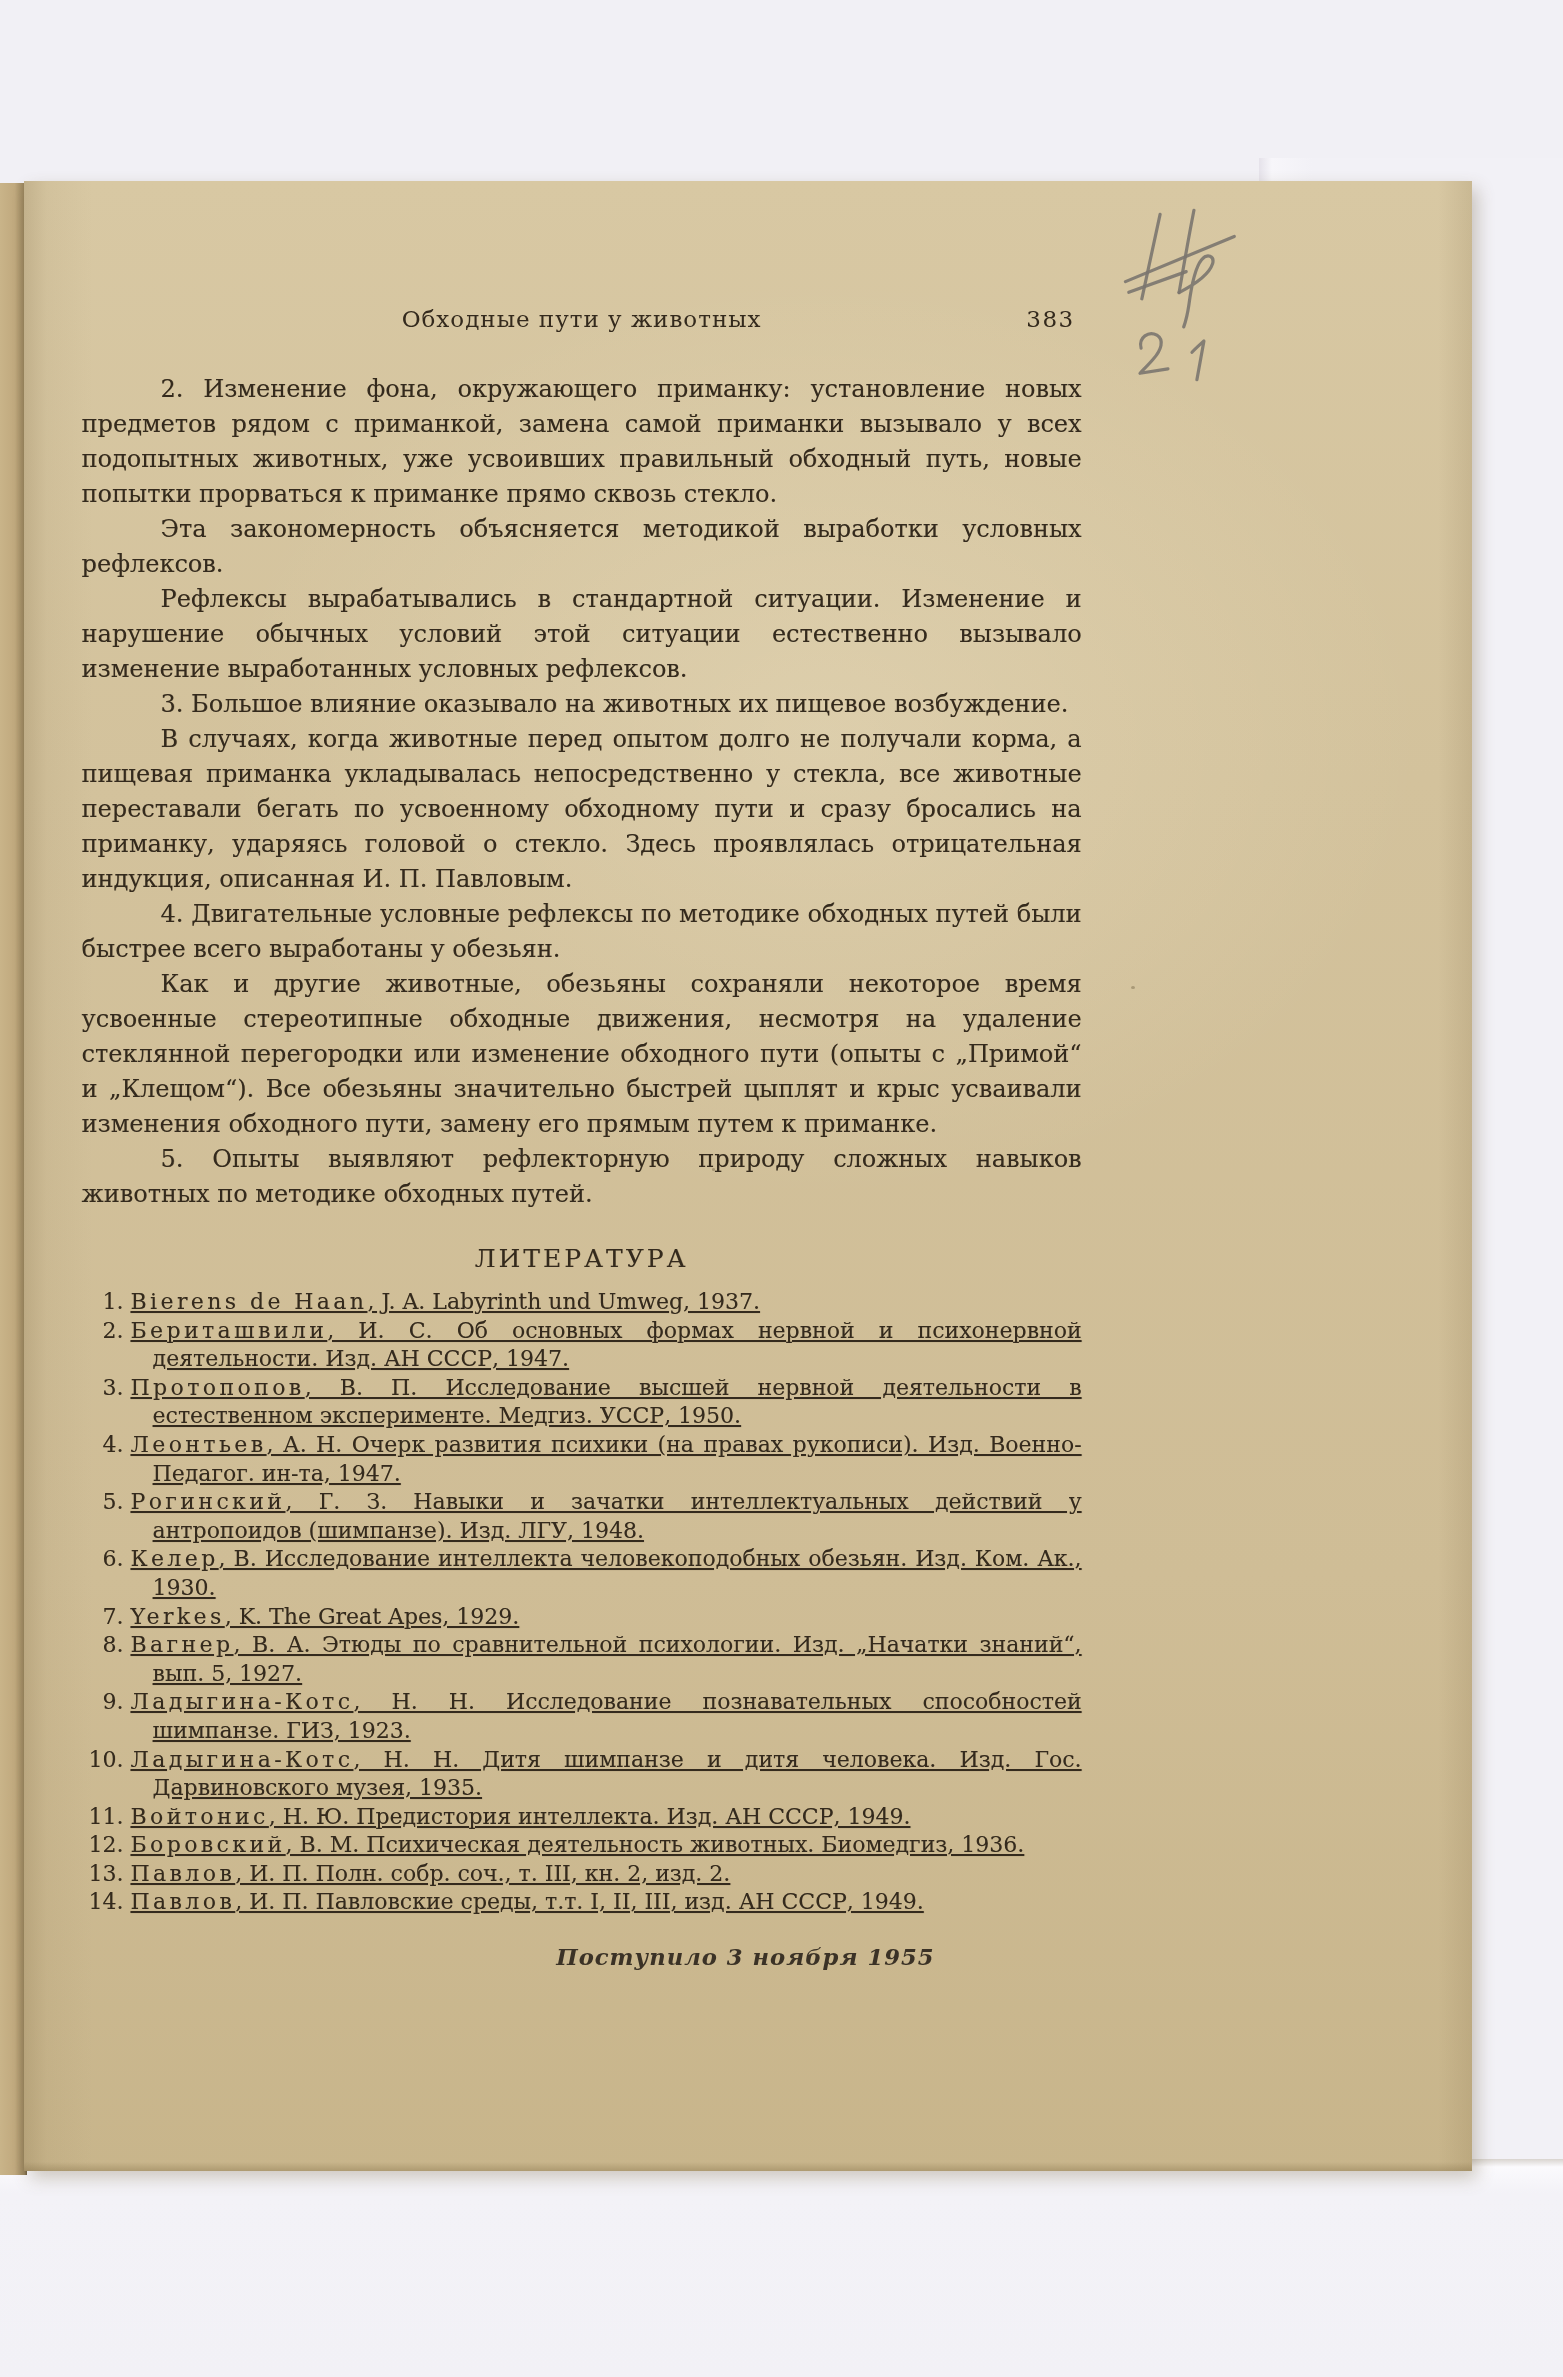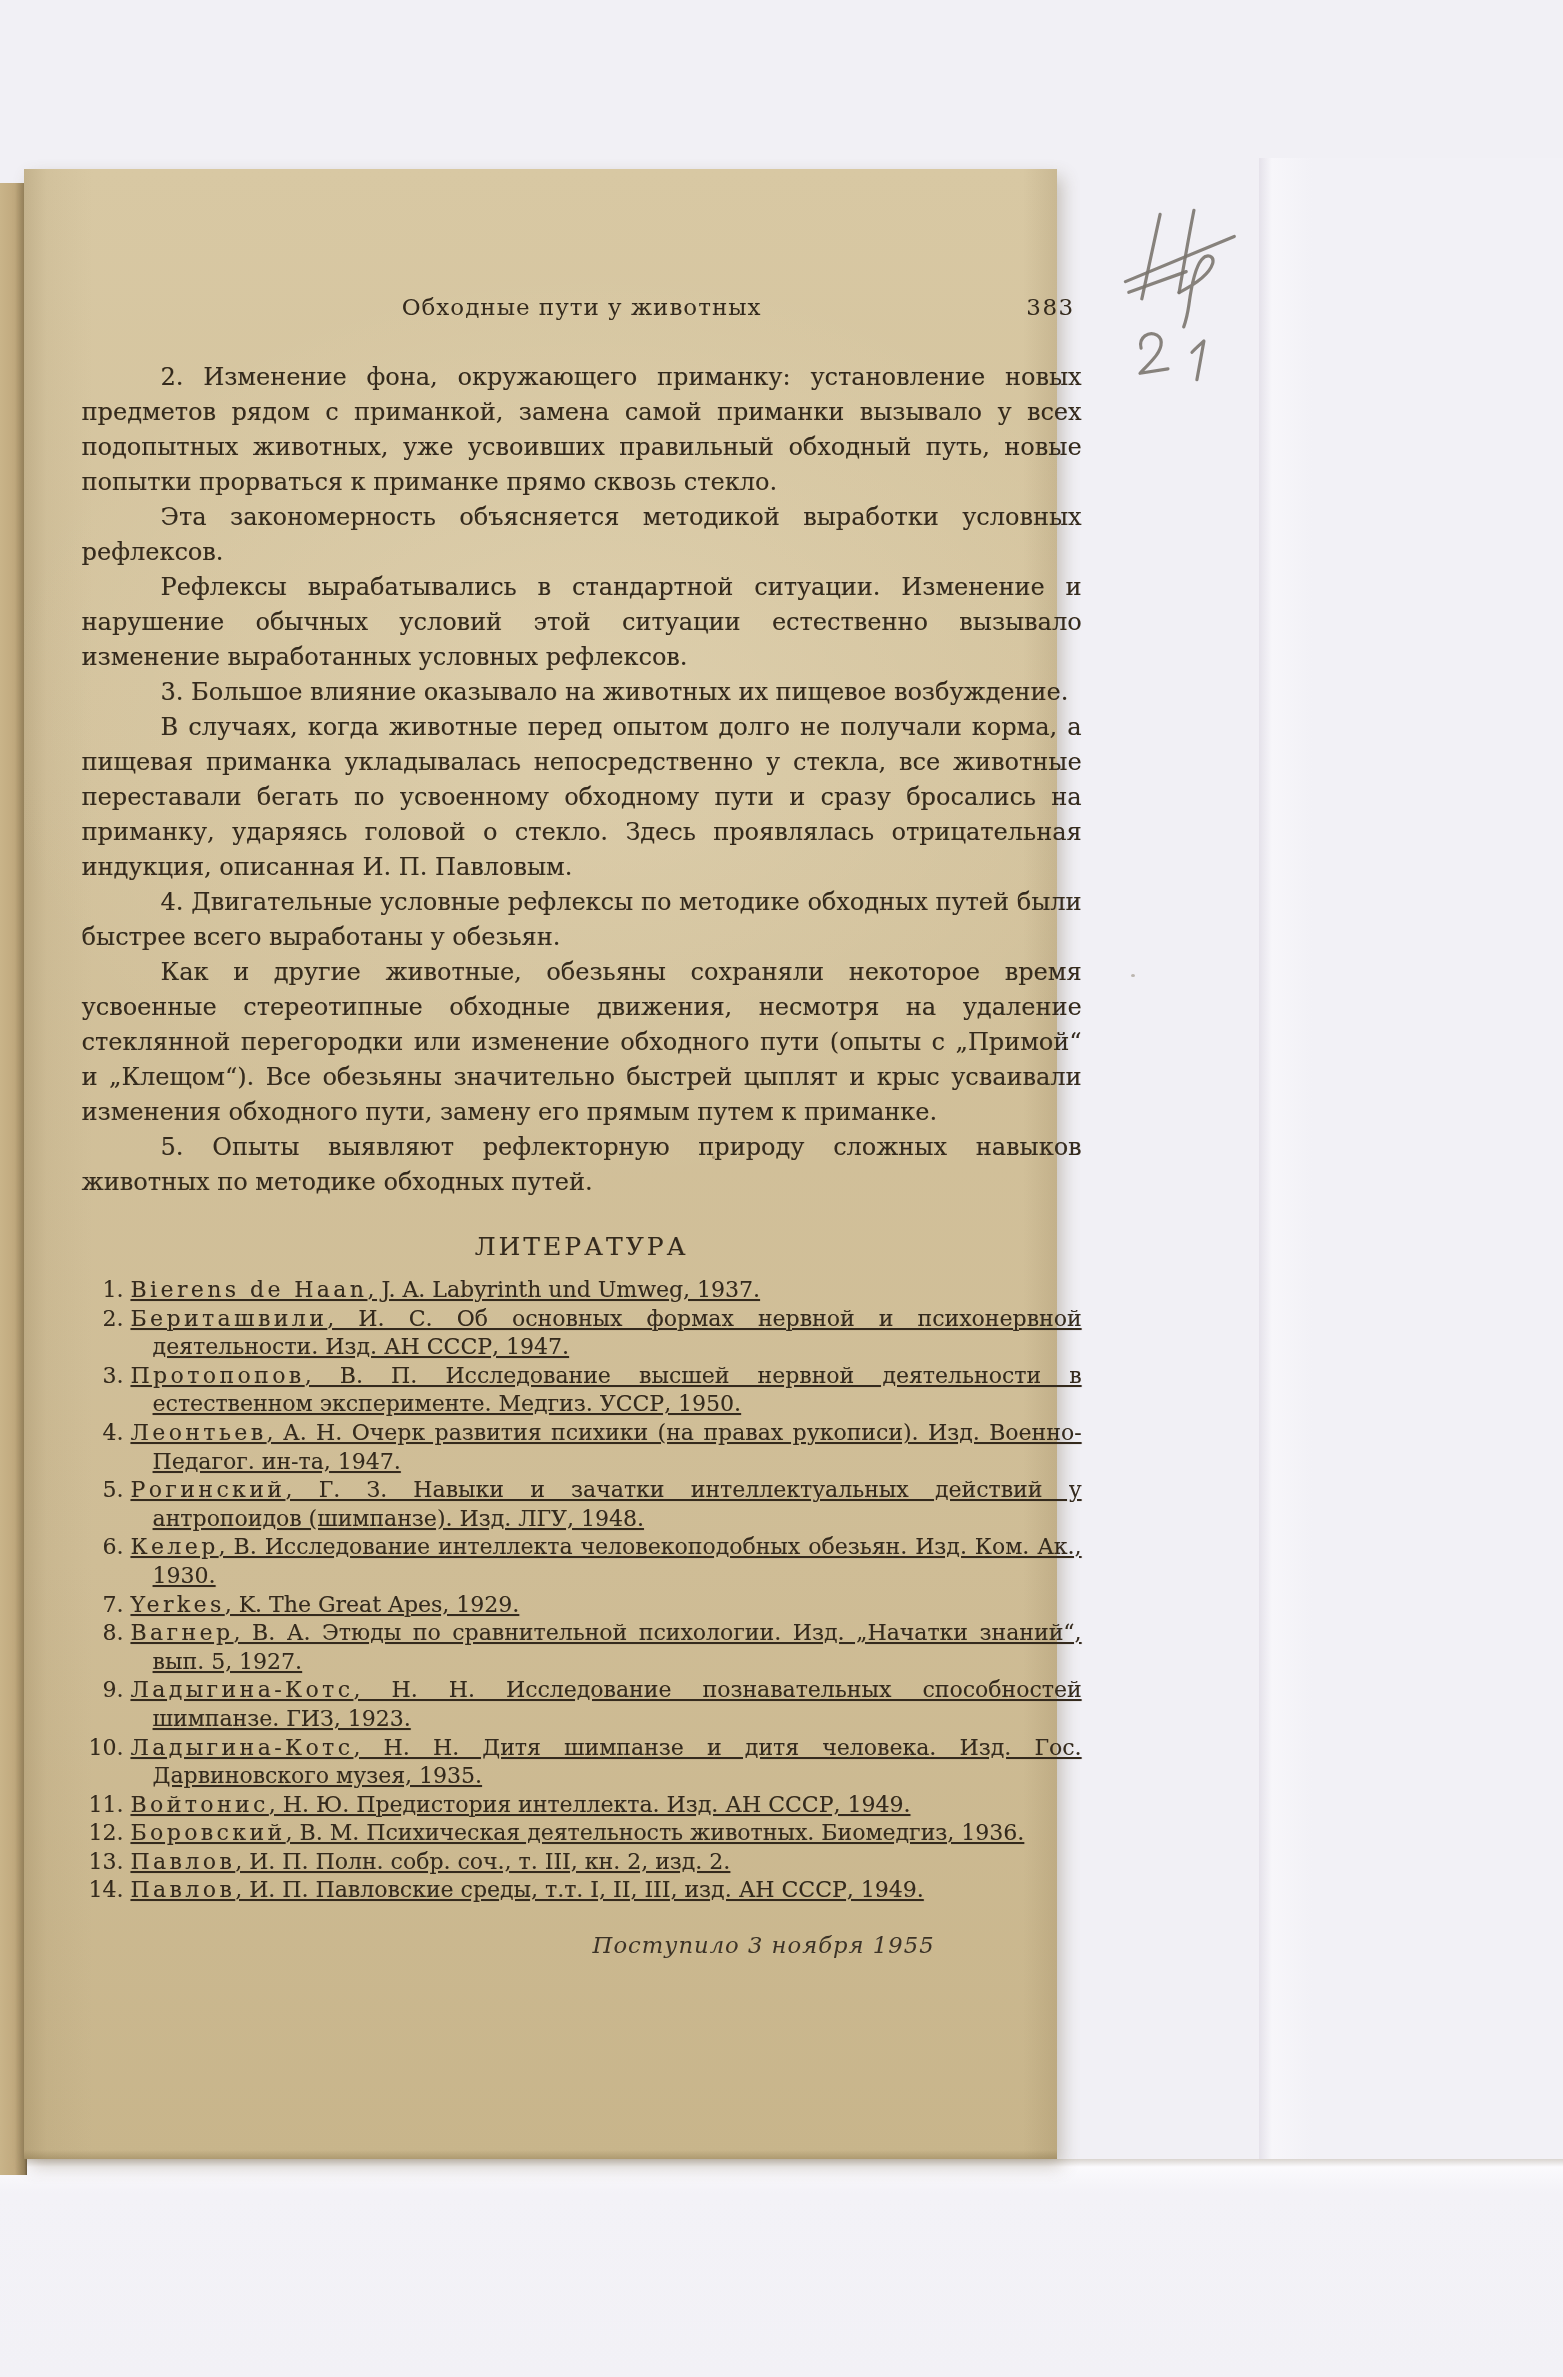--- a/index.html
+++ b/index.html
@@ -19,21 +19,21 @@
     position:absolute;left:0;top:2159px;width:100%;height:218px;
     background:linear-gradient(180deg,#d9d4cf 0px,#fbfafd 7.9px,#f3f2f7 34px,#f2f1f6 100%);
   }
   
   .left-strip{
     position:absolute;left:0;top:183px;width:26.6px;height:1992px;
     background:linear-gradient(90deg,#c9b489 0%,#c0a97e 55%,#96825c 90%,#6e5e41 100%);
   }
   
   .page{
-    position:absolute;left:23.6px;top:169px;width:1033px;height:1990px;
+    position:absolute;left:23.6px;top:181px;width:1448px;height:1990px;
     background:
       radial-gradient(837px 640px at 55% 28%, rgba(255,248,226,0.22), rgba(0,0,0,0) 72%),
       linear-gradient(90deg, rgba(110,88,50,0.20) 0px, rgba(110,88,50,0.06) 22.7px, rgba(0,0,0,0) 69px),
       linear-gradient(270deg, rgba(110,88,50,0.14) 0px, rgba(0,0,0,0) 34px),
       linear-gradient(180deg,#d8c8a3 0%,#d3c29c 30%,#cfbd96 70%,#c8b58b 100%);
     box-shadow:5.9px 7.9px 16.7px rgba(95,80,45,0.30);
   }
   .page::after{ 
     content:"";position:absolute;left:0;bottom:0;width:100%;height:8.9px;
     background:linear-gradient(0deg,rgba(105,85,45,0.28),rgba(0,0,0,0));
@@ -65,21 +65,21 @@
     font-size:22px;line-height:28.6px;text-align:justify;
     text-shadow:0.2px 0.2px 0 rgba(45,32,14,0.28);
   }
   .ref{margin:0;padding-left:71px;text-indent:-71px;text-decoration:underline;}
   .ref-num{display:inline-block;width:42px;text-align:right;margin-right:6.9px;text-indent:0;}
   .spaced{letter-spacing:3.4px;}
 
   .received{
     position:absolute;top:1763px;left:0;width:100%;box-sizing:border-box;
     text-align:right;padding-right:147px;
-    font-style:italic;font-size:22.7px;letter-spacing:1px;color:#3b3226;
+    font-style:italic;font-size:22.7px;letter-spacing:1px;color:#3b3226;font-weight:bold;
   }
 
   
   .handwriting{position:absolute;left:1112px;top:193px;width:139px;height:197px;transform:rotate(-2deg);}
   .handwriting path{fill:none;stroke:#7b766f;stroke-width:6.5;stroke-linecap:round;stroke-linejoin:round;opacity:0.9;}
 </style>
 </head>
 <body>
 
 <div class="under-sheet-right"></div>

